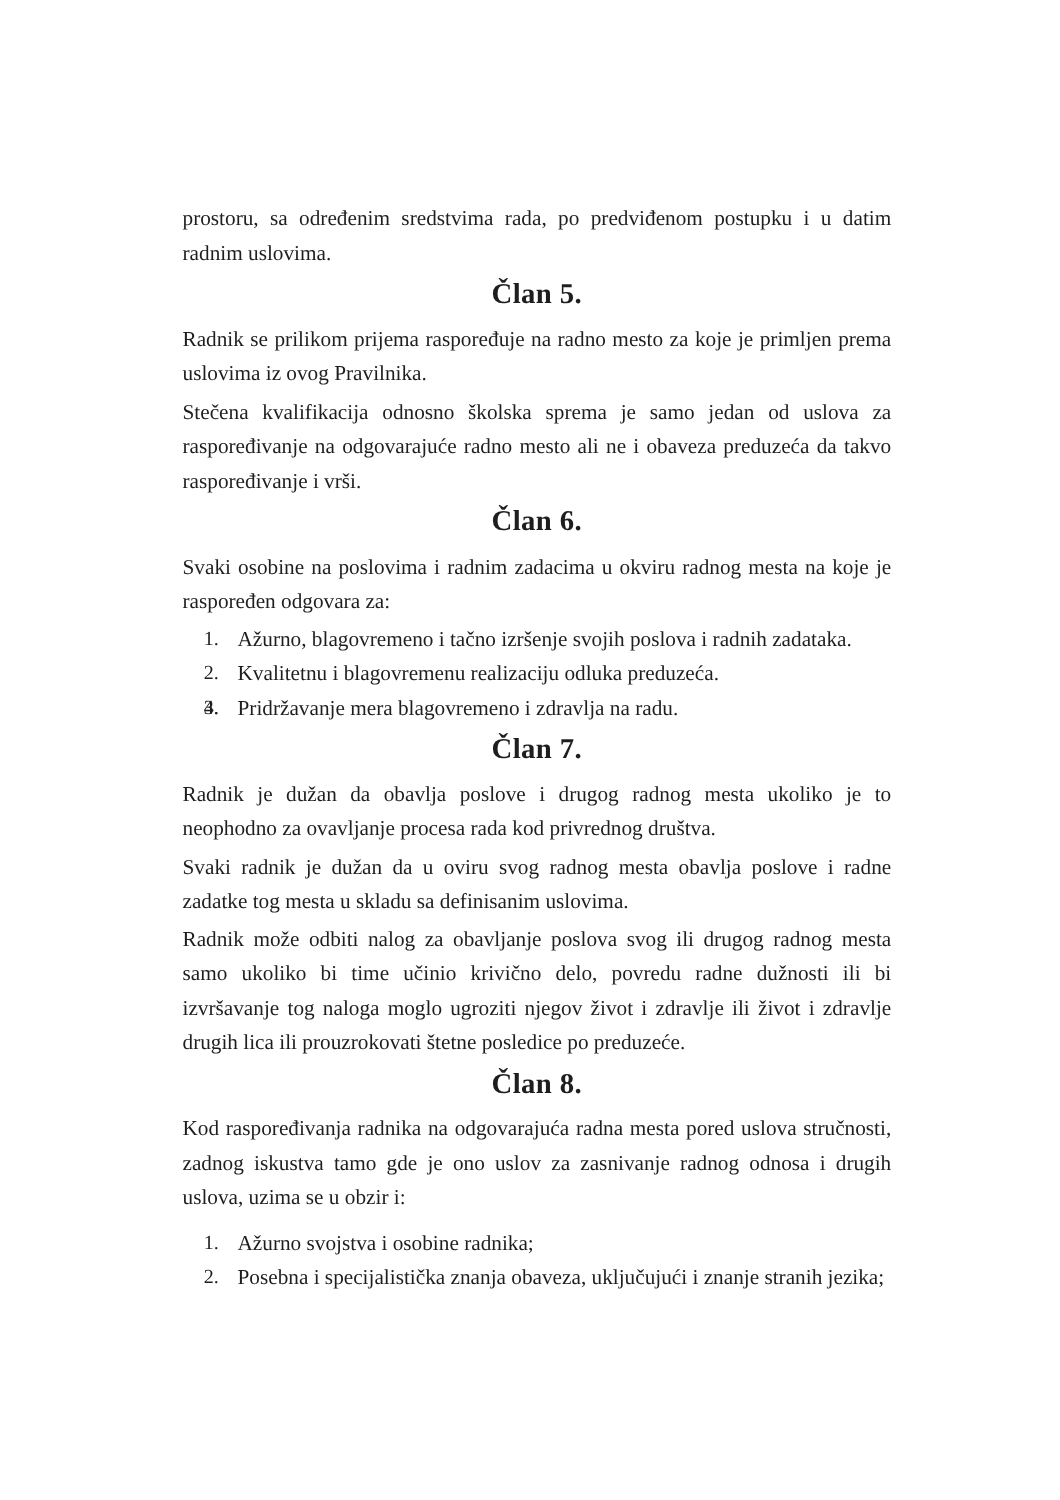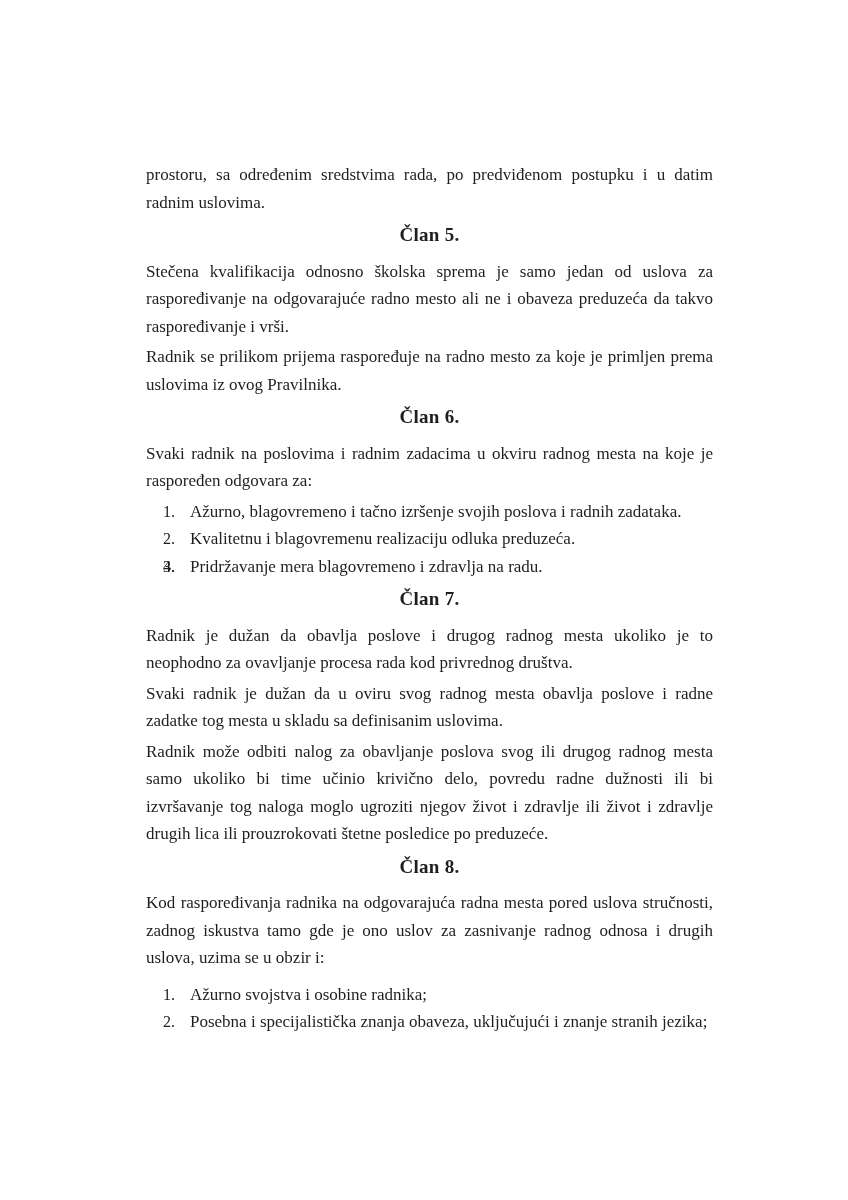--- a/index.html
+++ b/index.html
@@ -22,21 +22,21 @@
     top: 158px;
     width: 567px;
     font-size: 17px;
     line-height: 27.5px;
   }
   .para {
     margin: 3px 0;
     text-align: justify;
   }
   .heading {
-    font-size: 19px;
+    font-size: 23px;
     font-weight: bold;
     text-align: center;
     margin: 5px 0 9px 0;
     letter-spacing: 0.3px;
   }
   ol.num-list {
     list-style: none;
     margin: 3px 0;
     padding: 0;
   }
@@ -67,27 +67,27 @@
 </head>
 <body>
 
 <main class="page">
   <section class="text-block">
 
     <p class="para">prostoru, sa određenim sredstvima rada, po predviđenom postupku i u datim radnim uslovima.</p>
 
     <h2 class="heading">Član 5.</h2>
 
+    <p class="para">Radnik se prilikom prijema raspoređuje na radno mesto za koje je primljen prema uslovima iz ovog Pravilnika.</p>
+
     <p class="para">Stečena kvalifikacija odnosno školska sprema je samo jedan od uslova za raspoređivanje na odgovarajuće radno mesto ali ne i obaveza preduzeća da takvo raspoređivanje i vrši.</p>
-
-    <p class="para">Radnik se prilikom prijema raspoređuje na radno mesto za koje je primljen prema uslovima iz ovog Pravilnika.</p>
 
     <h2 class="heading">Član 6.</h2>
 
-    <p class="para">Svaki radnik na poslovima i radnim zadacima u okviru radnog mesta na koje je raspoređen odgovara za:</p>
+    <p class="para">Svaki osobine na poslovima i radnim zadacima u okviru radnog mesta na koje je raspoređen odgovara za:</p>
 
     <ol class="num-list">
       <li>
         <span class="num">1.</span>
         <span class="item-text">Ažurno, blagovremeno i tačno izršenje svojih poslova i radnih zadataka.</span>
       </li>
       <li>
         <span class="num">2.</span>
         <span class="item-text">Kvalitetnu i blagovremenu realizaciju odluka preduzeća.</span>
       </li>

